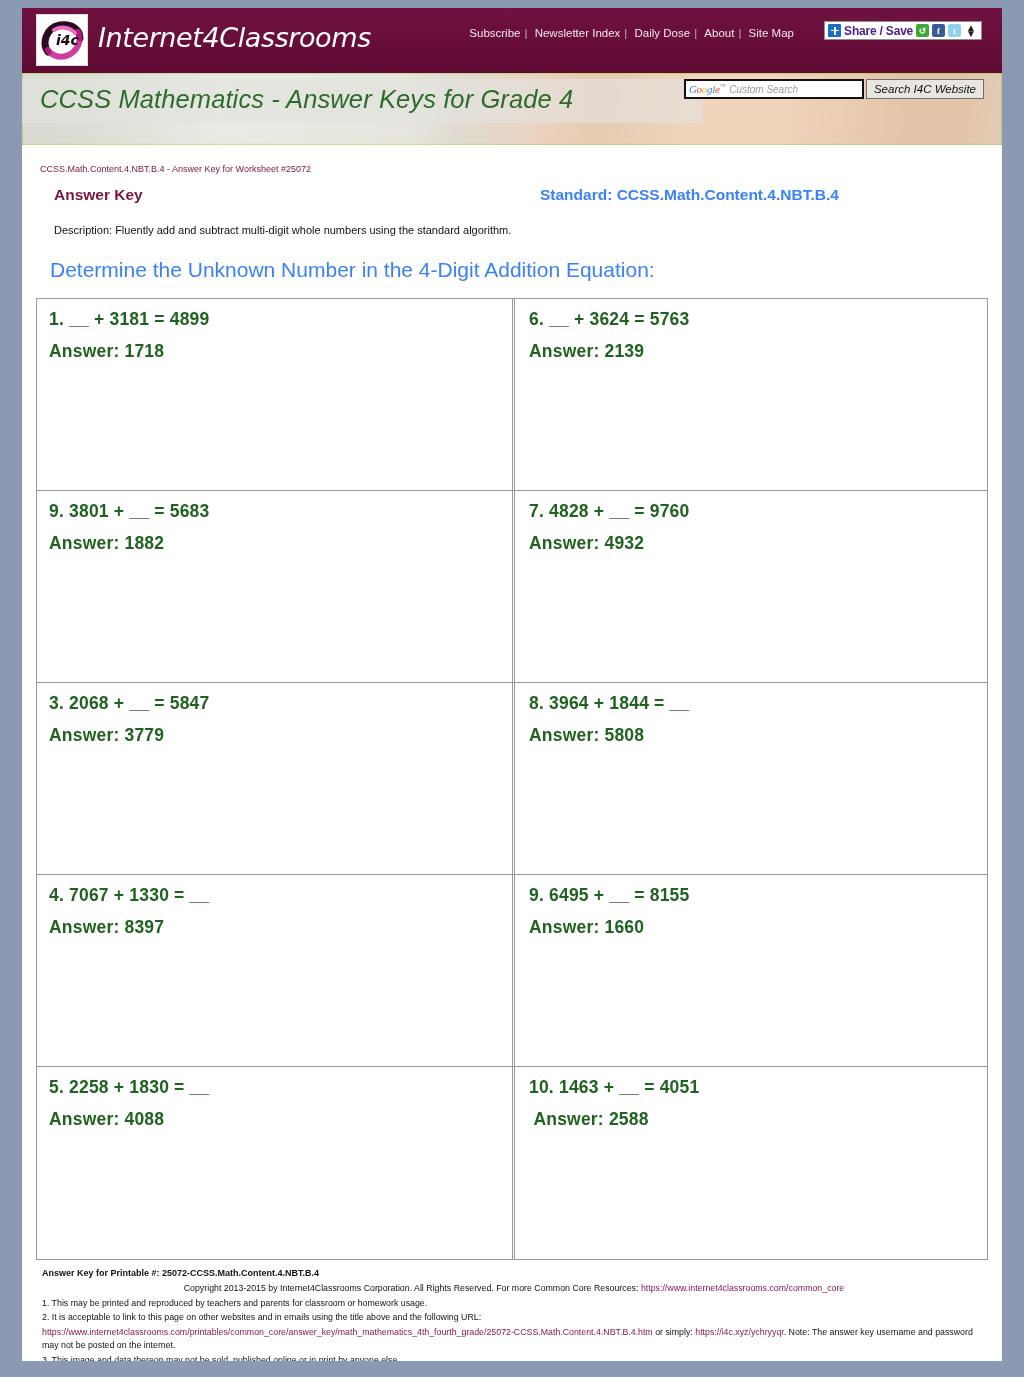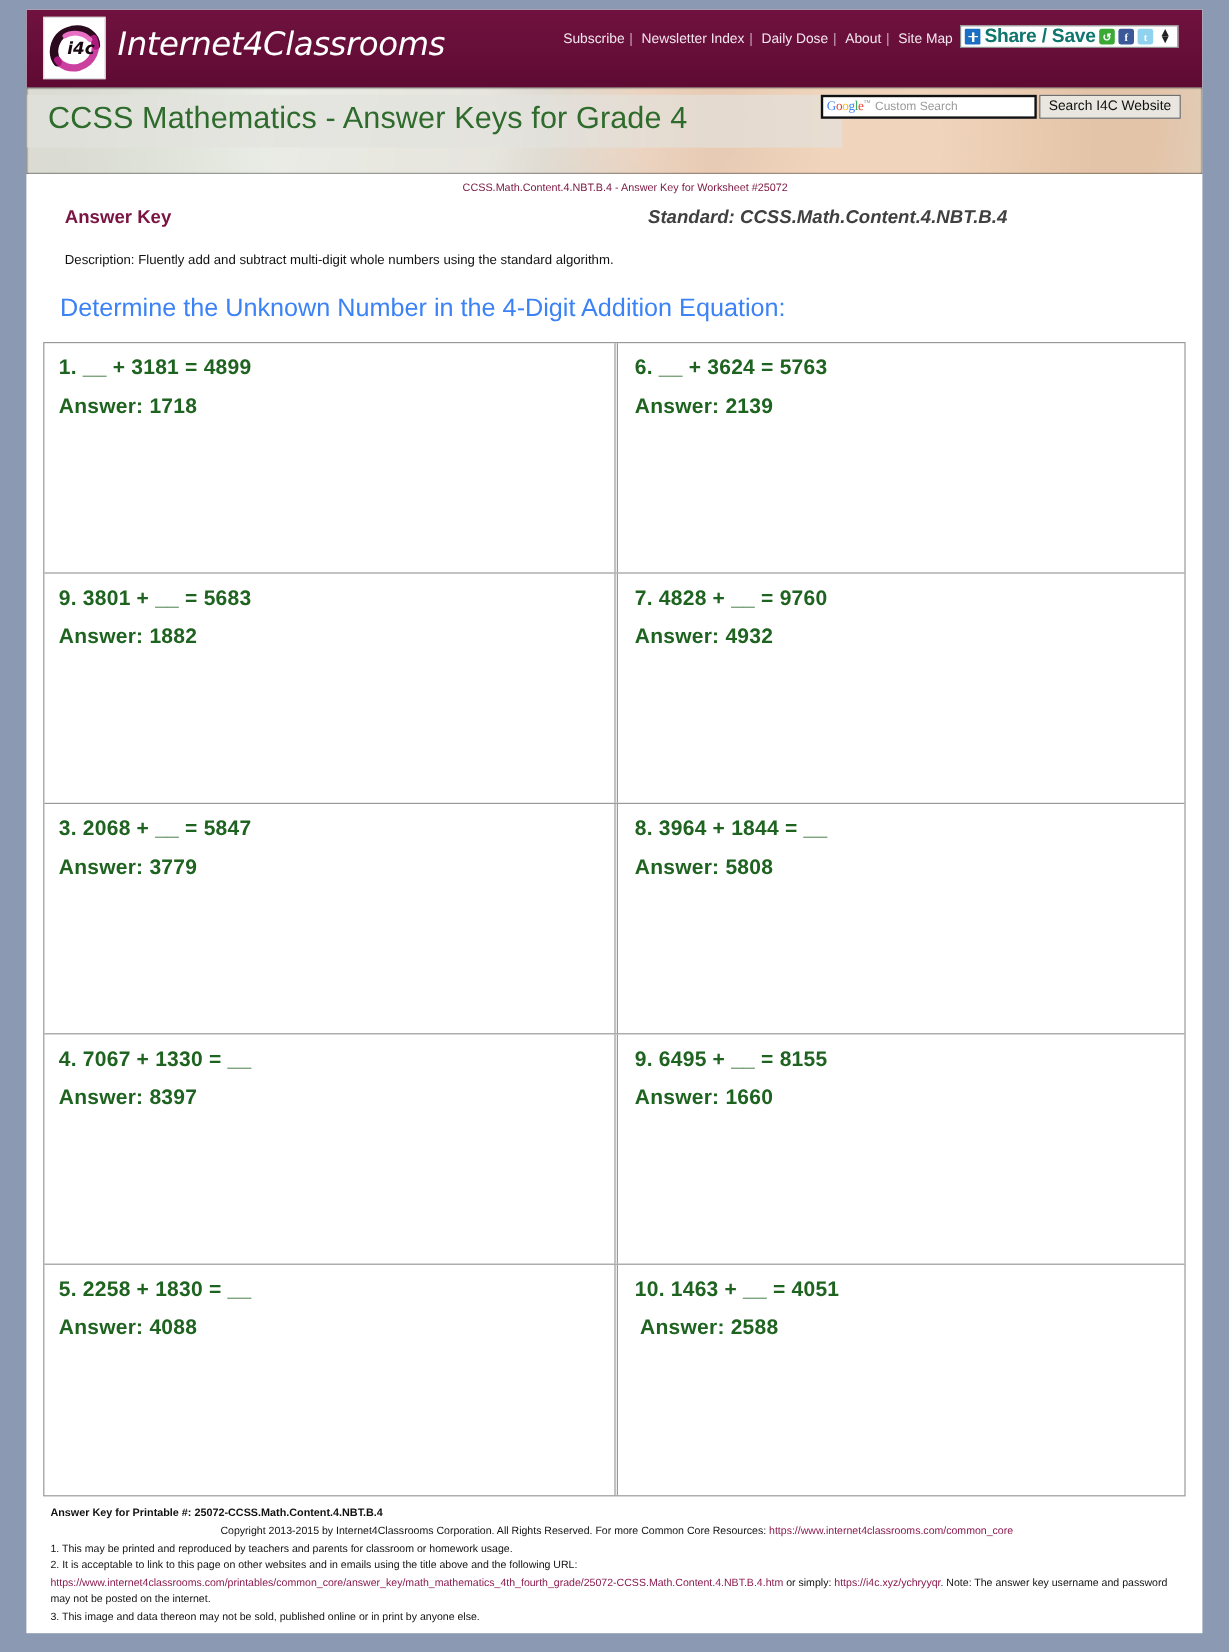--- a/index.html
+++ b/index.html
@@ -81,21 +81,21 @@
     width: 13px; height: 13px;
     background: #1a6fc4;
     position: relative; border-radius: 1px;
   }
   .sh-plus::before, .sh-plus::after {
     content: ""; position: absolute; background: #fff;
   }
   .sh-plus::before { left: 6px; top: 2.5px; width: 1.8px; height: 8px; }
   .sh-plus::after  { top: 5.6px; left: 2.5px; height: 1.8px; width: 8px; }
   .sh-label {
-    font-size: 16px; font-weight: bold; color: #0f766e;
+    font-size: 12px; font-weight: bold; color: #4c1d95;
     letter-spacing: -0.2px; white-space: nowrap;
   }
   .sh-ico {
     width: 13px; height: 13px; border-radius: 2px;
     font-size: 9px; color: #fff; font-weight: bold;
     display: flex; align-items: center; justify-content: center;
     font-family: "Liberation Serif", serif;
   }
   .sh-ico.green { background: #3aaa35; }
   .sh-ico.fb    { background: #3b5998; font-family:"Liberation Serif",serif; }
@@ -104,21 +104,22 @@
     font-size: 10px; color: #222; line-height: 6px;
     display: flex; flex-direction: column; align-items: center;
     padding: 0 2px;
   }
 
   
   .banner {
     position: relative;
     height: 72px;
     overflow: hidden;
-    background: #000000;
+    background: #84cc16;
+    font-style: italic;
   }
   .banner-photo {
     position: absolute; inset: 0;
     background:
       radial-gradient(circle at 30% 55%, rgba(255,255,255,0.55) 0 14%, rgba(255,255,255,0) 40%),
       radial-gradient(circle at 56% 40%, #e8cbb4 0 7%, rgba(232,203,180,0) 22%),
       radial-gradient(circle at 70% 62%, #f0d4bb 0 11%, rgba(240,212,187,0) 30%),
       radial-gradient(circle at 88% 45%, #e4c4a8 0 9%, rgba(228,196,168,0) 27%),
       linear-gradient(100deg,#dcdcd4 0%,#cfd6c6 20%,#c9c3b4 42%,#d9c6b2 60%,#cfd3c4 80%,#dfe0d6 100%);
     filter: blur(1.1px);
@@ -160,36 +161,35 @@
     background: #e8e6df;
     font-size: 11.5px; color: #111;
     padding: 0 7px;
     display: flex; align-items: center;
     white-space: nowrap;
   }
 
   
   .crumb {
     font-size: 9px; color: #7a1640;
-    padding: 6px 0 0 18px;
+    padding: 19px 0 0 18px;
     font-family: "Liberation Sans", sans-serif;
-    text-align: center;
   }
   .akrow {
     position: relative;
     height: 38px;
     margin-top: 8px;
   }
   .ak-left {
     position: absolute; left: 32px; top: 4px;
     font-size: 15.5px; font-weight: bold; color: #7a1442;
   }
   .ak-right {
     position: absolute; left: 518px; top: 4px;
-    font-size: 15.5px; font-weight: bold; color: #404040; font-style: italic;
+    font-size: 15.5px; font-weight: bold; color: #3b82f6;
   }
   .descr {
     font-size: 11px; color: #111;
     padding-left: 32px; margin-top: 4px;
   }
   .instr {
     font-size: 21px; color: #3b82f6;
     padding-left: 28px; margin-top: 22px;
     font-family: "Liberation Sans", sans-serif;
   }

